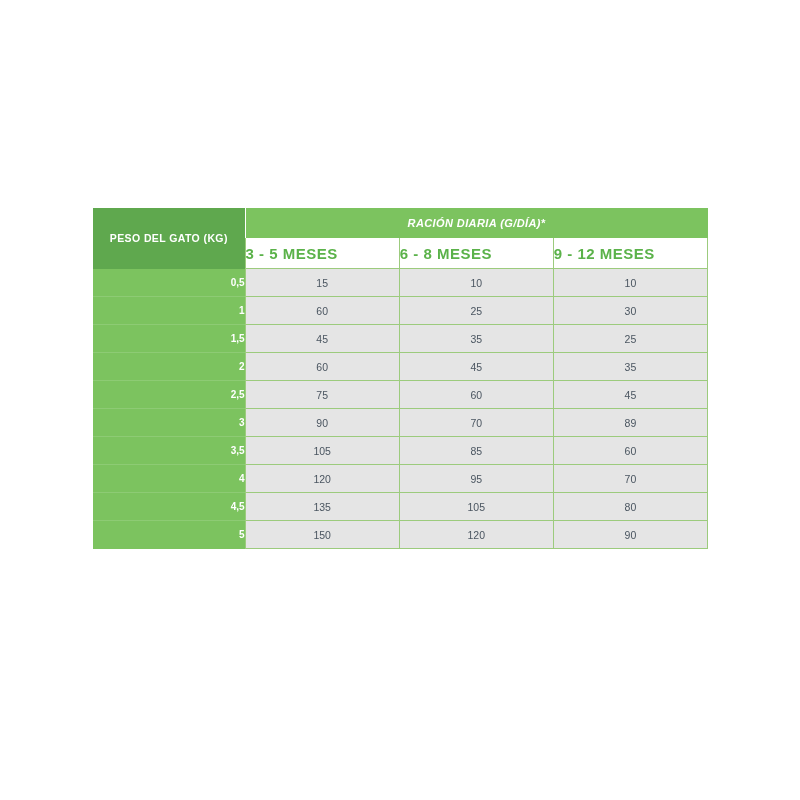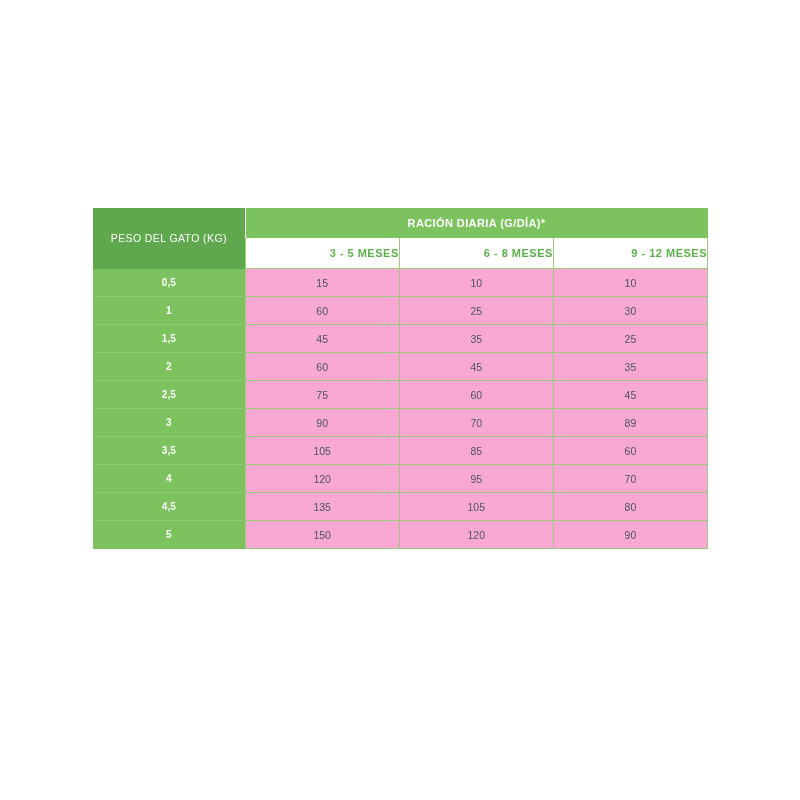--- a/index.html
+++ b/index.html
@@ -37,67 +37,68 @@
 
   
   .col-weight { width: 152px; }
   .col-range  { width: 154px; }
 
   
   .weight-head {
     background: #5fa84e;
     color: #ffffff;
     font-size: 10.5px;
-    font-weight: normal;
+    font-weight: bold;
     letter-spacing: 0.4px;
     text-align: center;
     vertical-align: middle;
     height: 60px;
   }
 
   .ration-head {
     background: #7cc35f;
     color: #ffffff;
     font-size: 11px;
     font-weight: bold;
     letter-spacing: 0.4px;
     text-align: center;
     vertical-align: middle;
     height: 30px;
     border-left: 1px solid #ffffff;
+    font-style: italic;
   }
 
   .sub-head {
     background: #ffffff;
     color: #5bb24a;
-    font-size: 11px;
+    font-size: 15px;
     font-weight: bold;
     letter-spacing: 0.5px;
-    text-align: right;
+    text-align: left;
     vertical-align: middle;
     height: 30px;
     border: 1px solid #9ccb7d;
     border-top: none;
   }
   .sub-head.first-sub { border-left: 1px solid #9ccb7d; }
 
   
   .row-weight {
     background: #7cc35f;
     color: #ffffff;
     font-size: 10px;
     font-weight: bold;
-    text-align: center;
+    text-align: right;
     vertical-align: middle;
     height: 27px;
     border-top: 1px solid #8dcb74;
   }
 
   .row-val {
-    background: #f9a8d4;
+    background: #e5e5e5;
     color: #4a5560;
     font-size: 10.5px;
     text-align: center;
     vertical-align: middle;
     height: 27px;
     border: 1px solid #9ccb7d;
     border-top: 1px solid #cfe6bd;
   }
 
   tbody tr:first-child .row-weight { border-top: none; }

